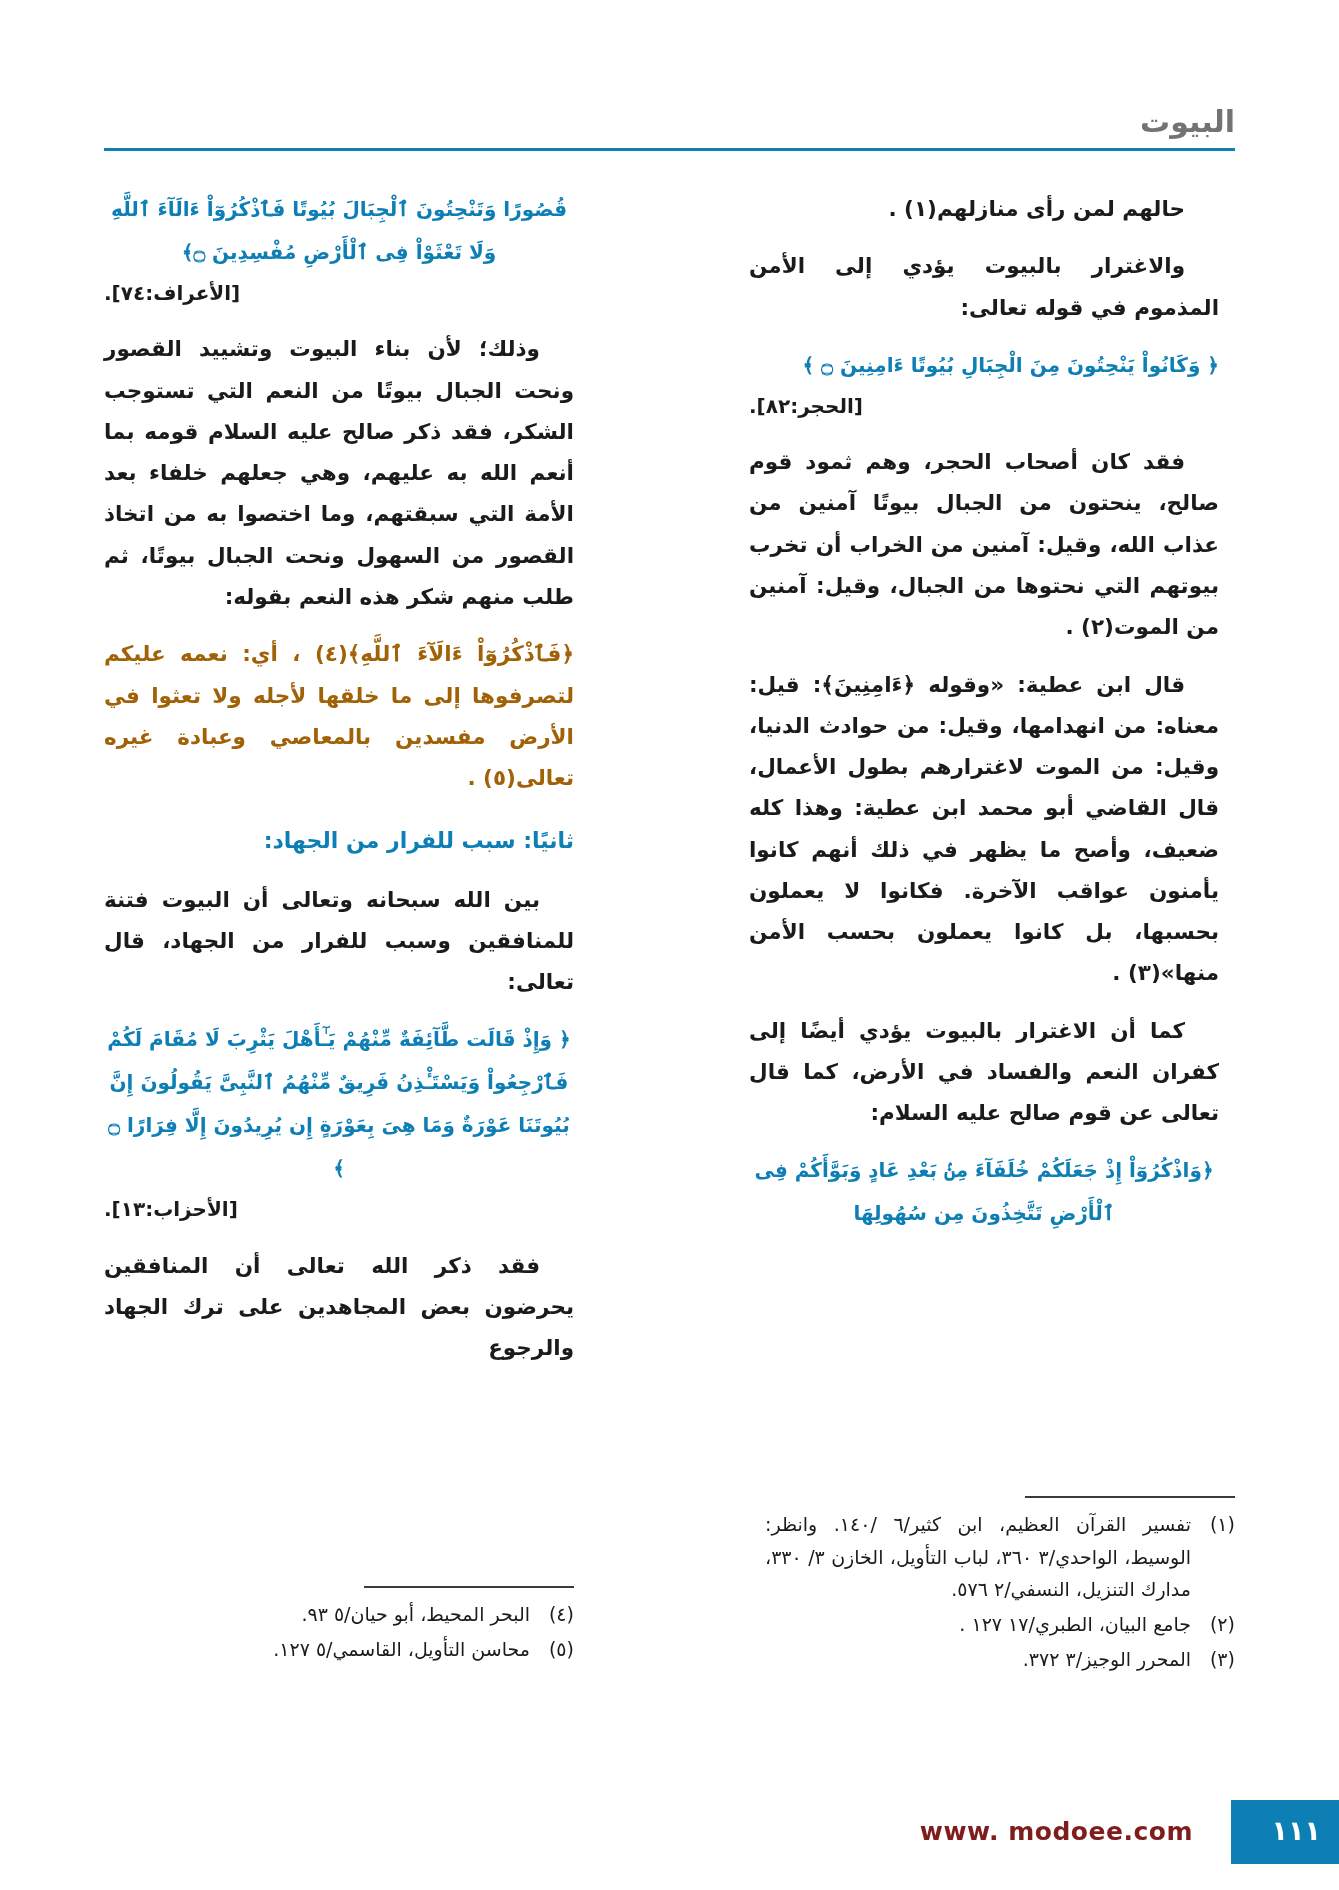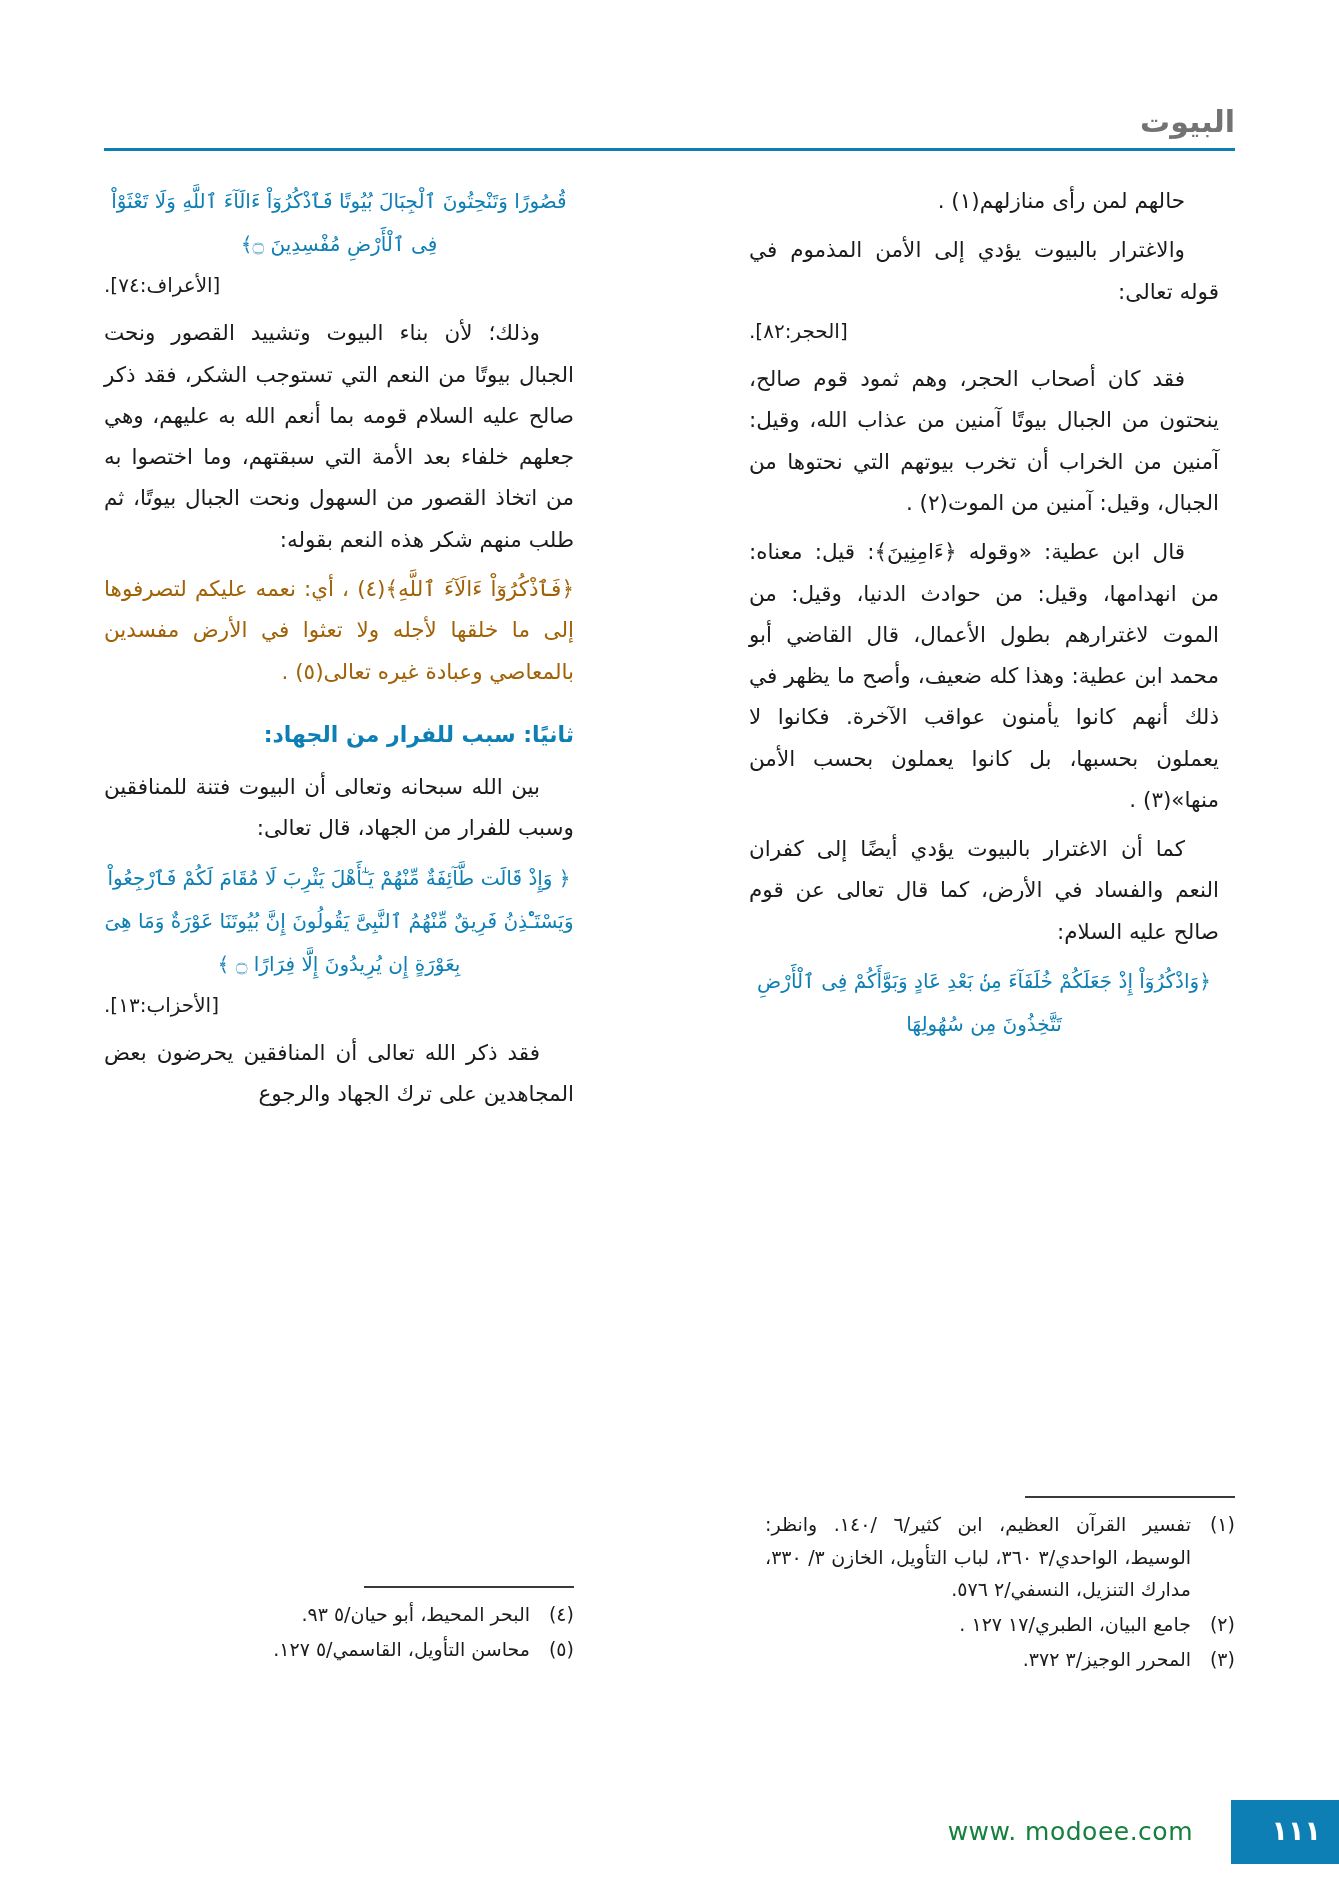--- a/index.html
+++ b/index.html
@@ -54,21 +54,22 @@
     width: 470px;
     font-size: 21.5px;
     line-height: 1.92;
     text-align: justify;
     text-align-last: right;
   }
   .col-right { right: 120px; }
   .col-left  { left: 104px; }
 
   p {
-    margin: 8px 0 2px 0;
+    margin: 16px 0 2px 0;
+    font-weight: bold;
   }
   p.indent { text-indent: 34px; }
 
   .quran {
     color: #0e7fb5;
     font-size: 20px;
     line-height: 2.15;
     direction: rtl;
     letter-spacing: 0.5px;
   }
@@ -151,40 +152,41 @@
     bottom: 44px;
     color: #ffffff;
     font-size: 27px;
     font-weight: bold;
     letter-spacing: 2px;
   }
   .site {
     position: absolute;
     right: 146px;
     bottom: 44px;
-    color: #15803d;
+    color: #7f1d1d;
     font-size: 25px;
-    font-weight: normal;
+    font-weight: bold;
     direction: ltr;
     letter-spacing: 0.5px;
   }
 </style>
 </head>
 <body>
 
 <div class="page">
 
   <div class="header">
     <div class="header-title">البيوت</div>
     <div class="header-rule"></div>
   </div>
 
   <div class="col col-right">
     <p class="indent">حالهم لمن رأى منازلهم(١) .</p>
     <p class="indent">والاغترار بالبيوت يؤدي إلى الأمن المذموم في قوله تعالى: </p>
+    <p class="quran">﴿ وَكَانُواْ يَنْحِتُونَ مِنَ الْجِبَالِ بُيُوتًا ءَامِنِينَ ۝ ﴾</p>
     <p class="ref-end">[الحجر:٨٢].</p>
     <p class="indent">فقد كان أصحاب الحجر، وهم ثمود قوم صالح، ينحتون من الجبال بيوتًا آمنين من عذاب الله، وقيل: آمنين من الخراب أن تخرب بيوتهم التي نحتوها من الجبال، وقيل: آمنين من الموت(٢) .</p>
     <p class="indent">قال ابن عطية: «وقوله ﴿ءَامِنِينَ﴾: قيل: معناه: من انهدامها، وقيل: من حوادث الدنيا، وقيل: من الموت لاغترارهم بطول الأعمال، قال القاضي أبو محمد ابن عطية: وهذا كله ضعيف، وأصح ما يظهر في ذلك أنهم كانوا يأمنون عواقب الآخرة. فكانوا لا يعملون بحسبها، بل كانوا يعملون بحسب الأمن منها»(٣) .</p>
     <p class="indent">كما أن الاغترار بالبيوت يؤدي أيضًا إلى كفران النعم والفساد في الأرض، كما قال تعالى عن قوم صالح عليه السلام:</p>
     <p class="quran centered-quran">﴿وَاذْكُرُوٓاْ إِذْ جَعَلَكُمْ خُلَفَآءَ مِنۢ بَعْدِ عَادٍ وَبَوَّأَكُمْ فِى ٱلْأَرْضِ تَتَّخِذُونَ مِن سُهُولِهَا</p>
   </div>
 
   <div class="col col-left">
     <p class="quran centered-quran">قُصُورًا وَتَنْحِتُونَ ٱلْجِبَالَ بُيُوتًا فَٱذْكُرُوٓاْ ءَالَآءَ ٱللَّهِ وَلَا تَعْثَوْاْ فِى ٱلْأَرْضِ مُفْسِدِينَ ۝﴾</p>
     <p class="ref-end">[الأعراف:٧٤].</p>

